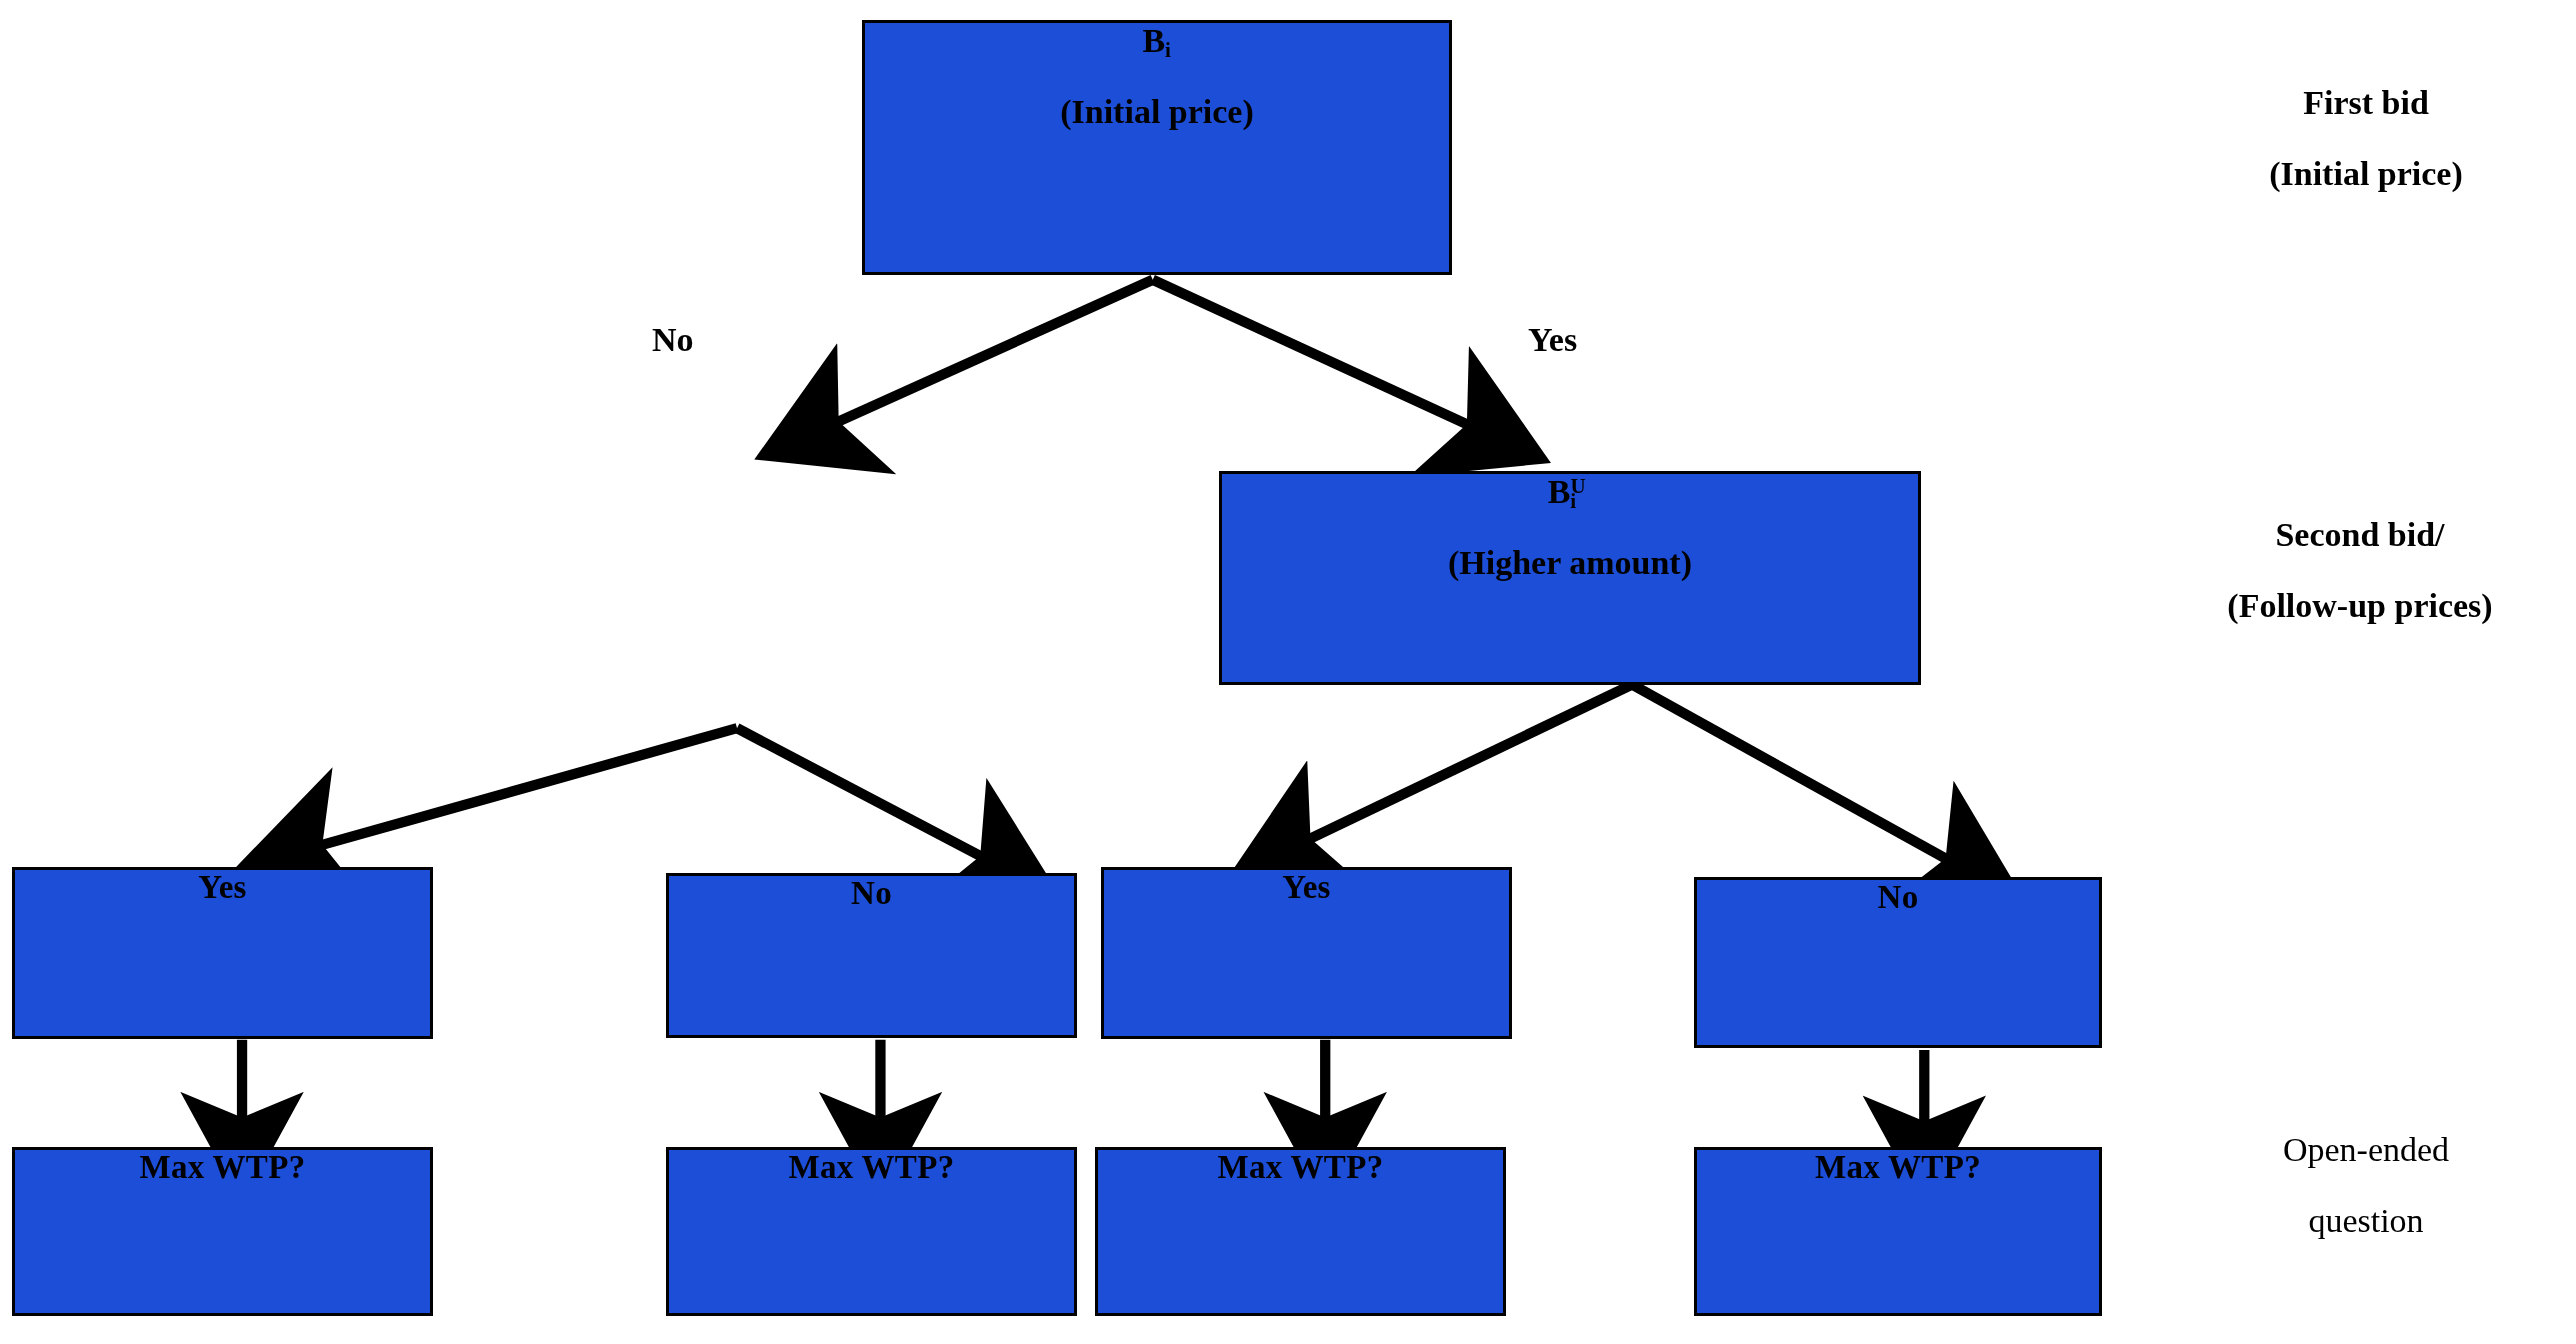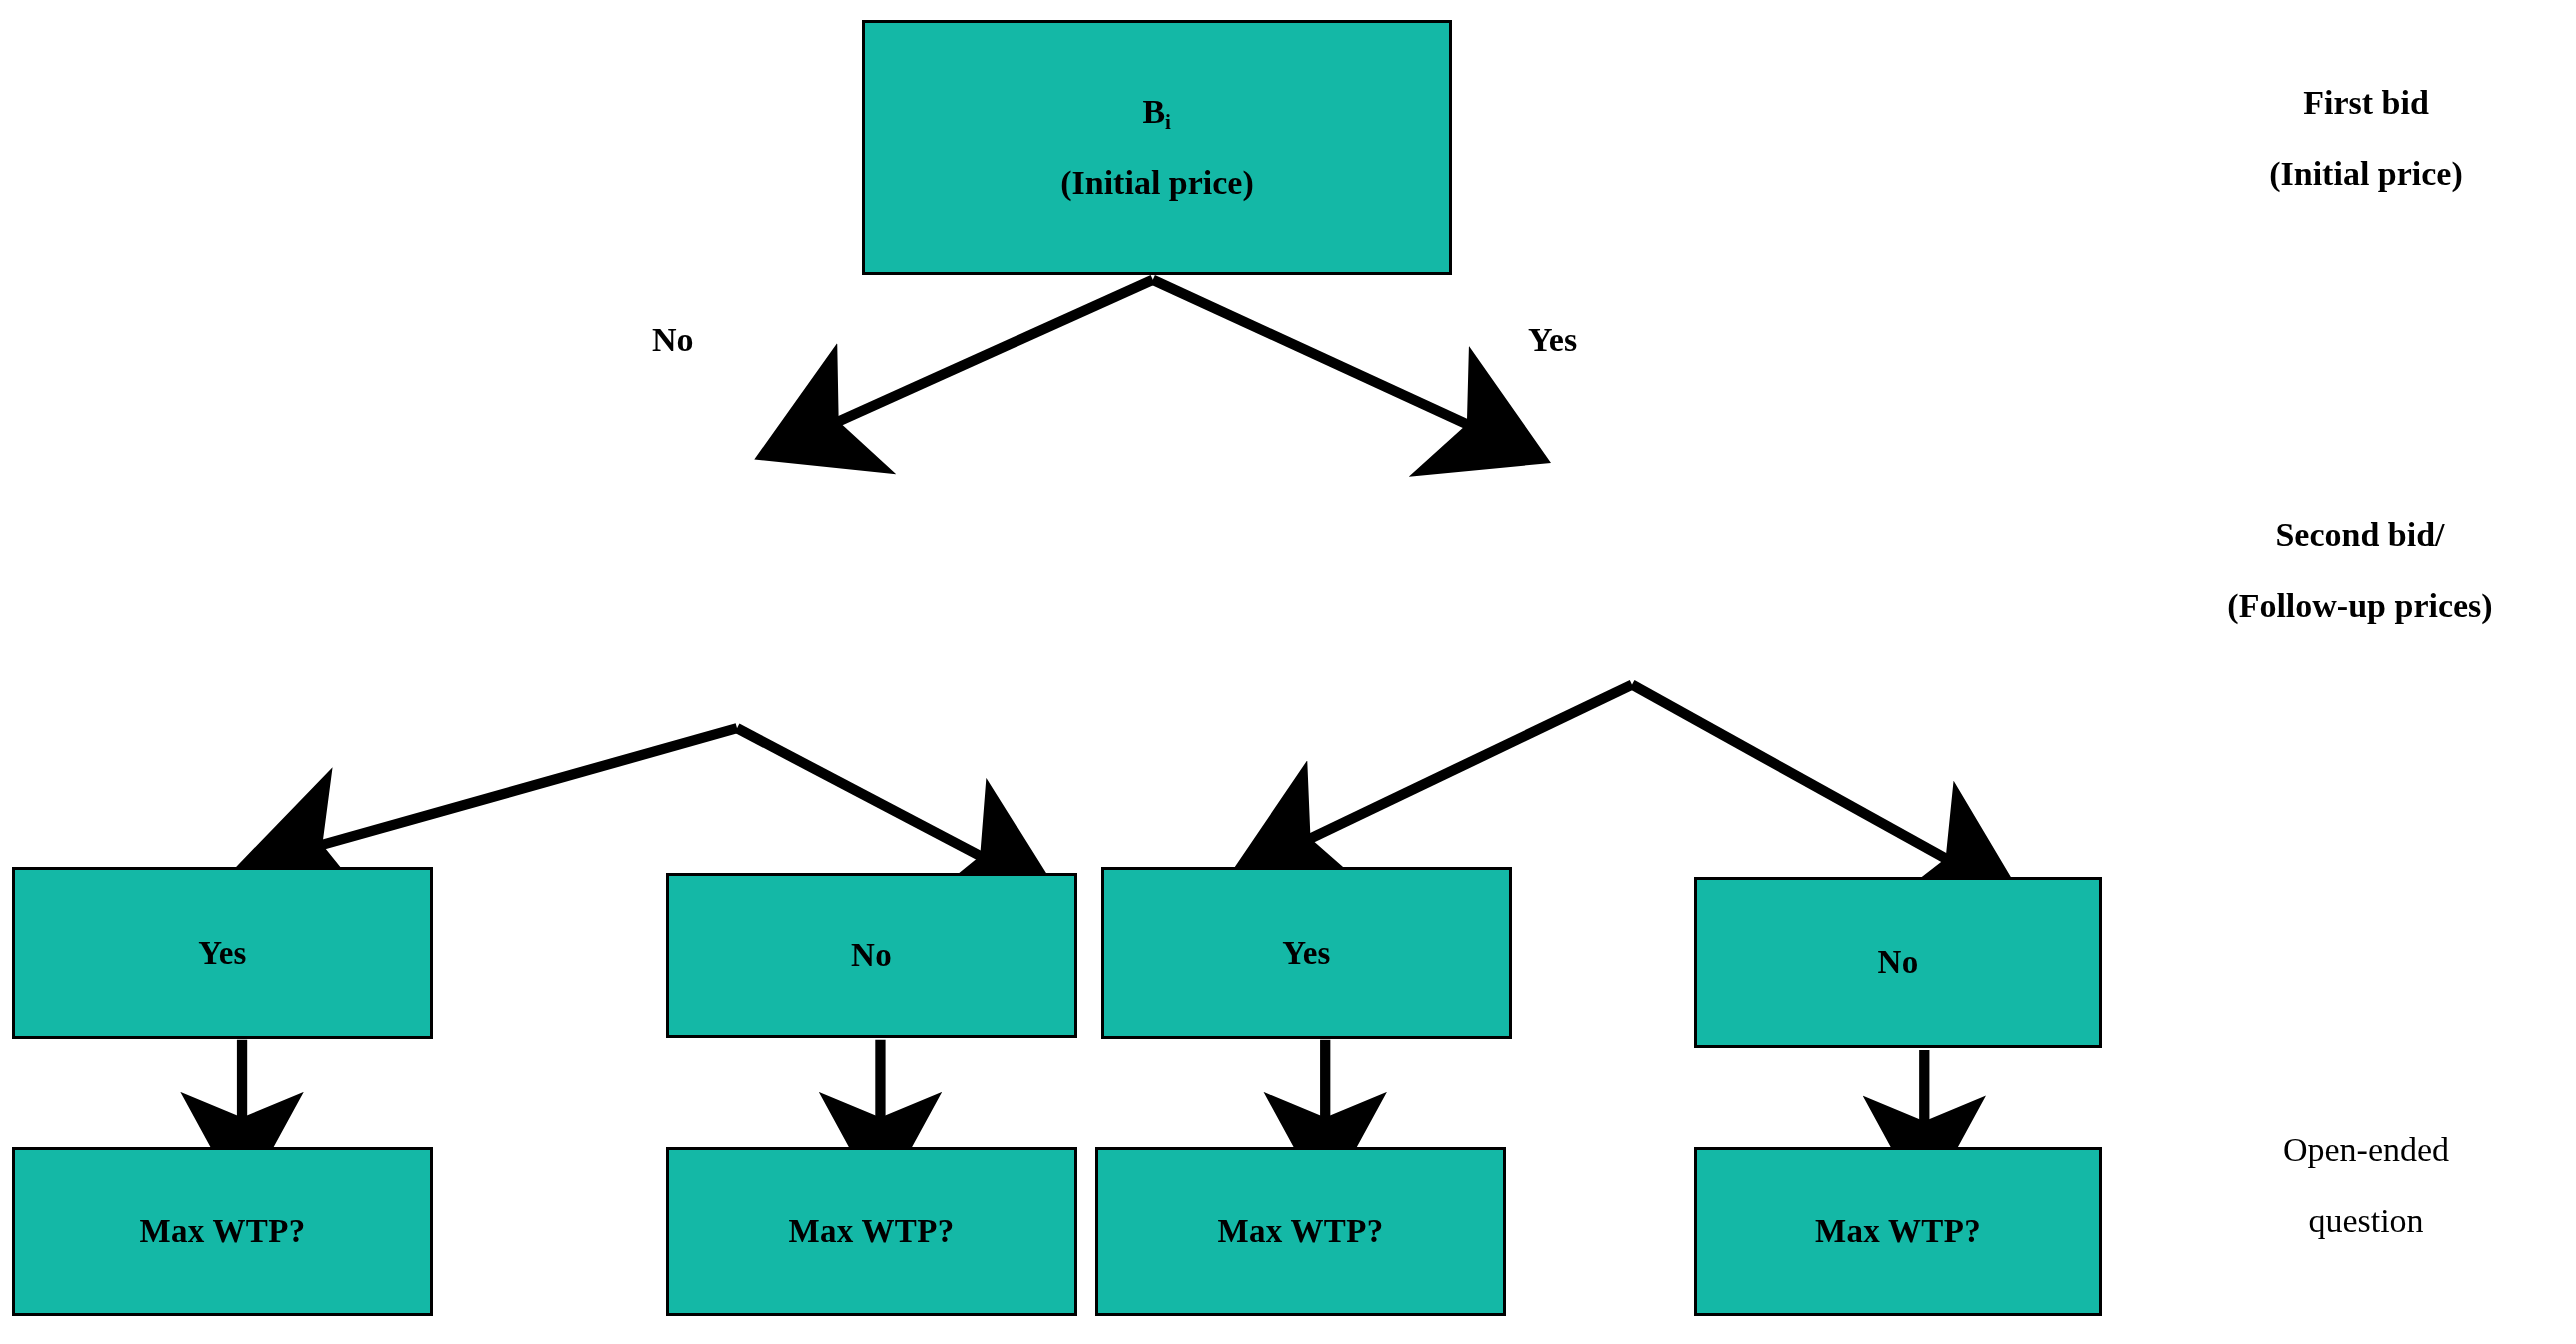--- a/index.html
+++ b/index.html
@@ -14,25 +14,24 @@
     width:2576px;
     height:1345px;
     background:#ffffff;
     overflow:hidden;
   }
   
   .node{
     position:absolute;
     box-sizing:border-box;
     border:3px solid #000000;
-    background:#14b8a6;
+    background:#1d4ed8;
     display:flex;
     flex-direction:column;
     align-items:center;
-    justify-content:center;
     text-align:center;
     line-height:1.05;
   }
   .node .line1{
     font-weight:bold;
     font-size:34px;
     letter-spacing:0.3px;
     white-space:nowrap;
   }
   .node .line2{
@@ -127,20 +126,26 @@
   </svg>
 
   <div class="node two-line" style="left:862px; top:20px; width:590px; height:255px;">
     <div class="line1">
       <span class="sym"><span>B</span><span class="sub">i</span></span>
     </div>
     <div class="line2">(Initial price)</div>
   </div>
 
 
+  <div class="node two-line" style="left:1219px; top:471px; width:702px; height:214px;">
+    <div class="line1">
+      <span class="sym"><span>B</span><span class="sub">i</span><span class="sup">U</span></span>
+    </div>
+    <div class="line2">(Higher amount)</div>
+  </div>
 
   <div class="branch-label" style="left:652px; top:321px;">No</div>
   <div class="branch-label" style="left:1528px; top:321px;">Yes</div>
 
   <div class="node leaf" style="left:12px; top:867px; width:421px; height:172px;">
     <div class="line1">Yes</div>
   </div>
 
   <div class="node leaf" style="left:666px; top:873px; width:411px; height:165px;">
     <div class="line1">No</div>

